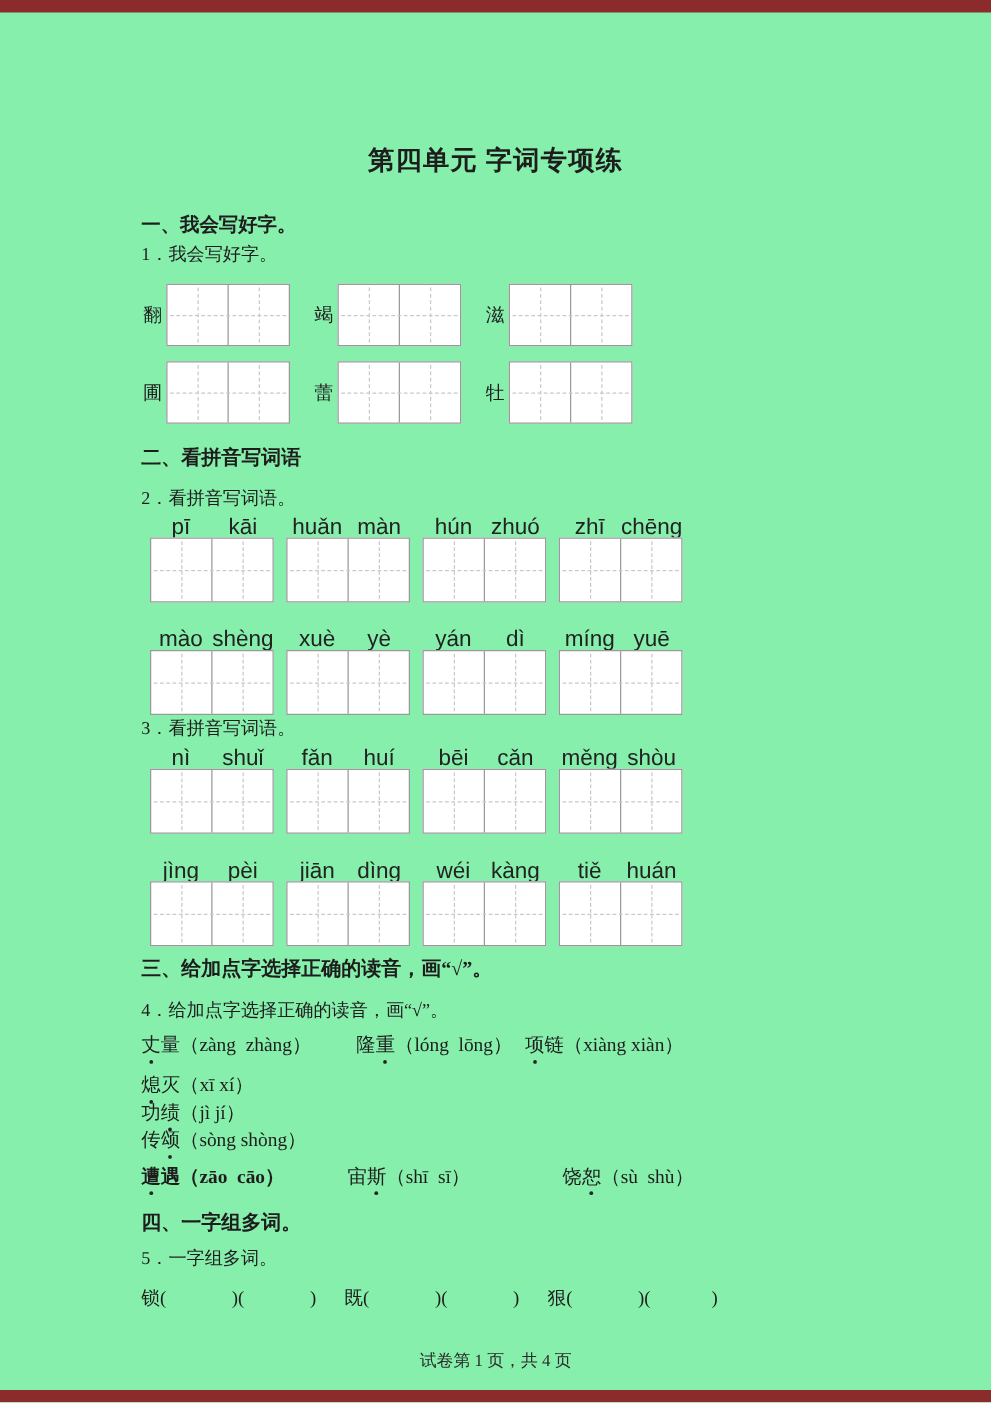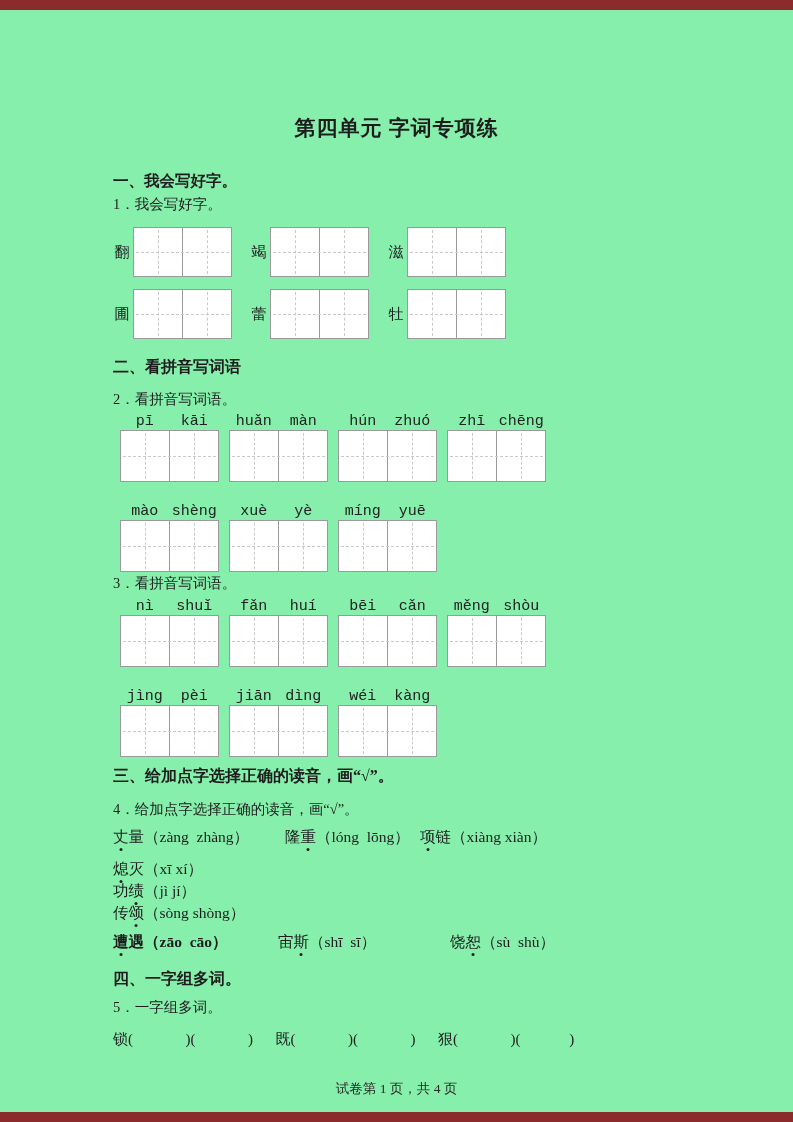--- a/index.html
+++ b/index.html
@@ -34,22 +34,22 @@
         border-left:1px dashed var(--grid-dash,#c9c9c9);}
   .wbox::after{content:"";position:absolute;top:50%;left:2px;right:2px;
         border-top:1px dashed var(--grid-dash,#c9c9c9);}
   
   .py-row{display:flex;gap:10px;margin-left:7px;}
   .pr1{margin-top:3px;}
   .pr2{margin-top:21px;}
   .pr3{margin-top:4px;}
   .pr4{margin-top:21px;}
   .pgroup{width:99px;flex:none;}
-  .plabels{display:flex;margin-bottom:0;font-family:Liberation Mono, monospace;
-        font-size:15px;line-height:17px;color:#222;}
+  .plabels{display:flex;margin-bottom:0;font-family:Liberation Sans, sans-serif;
+        font-size:18px;line-height:17px;color:#222;}
   .plabels span{flex:1;text-align:center;white-space:nowrap;}
   .pbox{height:52px;}
   
   .phrase-row{display:flex;font-size:15.5px;line-height:22px;}
   .fr1{margin-top:6px;}
   .fr2{margin-top:10px;flex-direction:column;}
   .fr3{margin-top:7px;}
   .phrase{white-space:pre;flex:none;}
   .pch{position:relative;display:inline-block;}
   .pch.dot::after{content:"";position:absolute;left:50%;bottom:-3px;
@@ -182,20 +182,30 @@
             <span>xuè</span>
             <span>yè</span>
           </div>
           <div class="wbox pbox">
             <div class="cell"></div>
             <div class="cell"></div>
           </div>
         </div>
         <div class="pgroup">
           <div class="plabels">
+            <span>yán</span>
+            <span>dì</span>
+          </div>
+          <div class="wbox pbox">
+            <div class="cell"></div>
+            <div class="cell"></div>
+          </div>
+        </div>
+        <div class="pgroup">
+          <div class="plabels">
             <span>míng</span>
             <span>yuē</span>
           </div>
           <div class="wbox pbox">
             <div class="cell"></div>
             <div class="cell"></div>
           </div>
         </div>
       </div>
 
@@ -261,20 +271,30 @@
           </div>
           <div class="wbox pbox">
             <div class="cell"></div>
             <div class="cell"></div>
           </div>
         </div>
         <div class="pgroup">
           <div class="plabels">
             <span>wéi</span>
             <span>kàng</span>
+          </div>
+          <div class="wbox pbox">
+            <div class="cell"></div>
+            <div class="cell"></div>
+          </div>
+        </div>
+        <div class="pgroup">
+          <div class="plabels">
+            <span>tiě</span>
+            <span>huán</span>
           </div>
           <div class="wbox pbox">
             <div class="cell"></div>
             <div class="cell"></div>
           </div>
         </div>
       </div>
 
     <h2 class="sec sec3h">三、给加点字选择正确的读音，画“√”。</h2>
     <p class="item i4">4．给加点字选择正确的读音，画“√”。</p>

